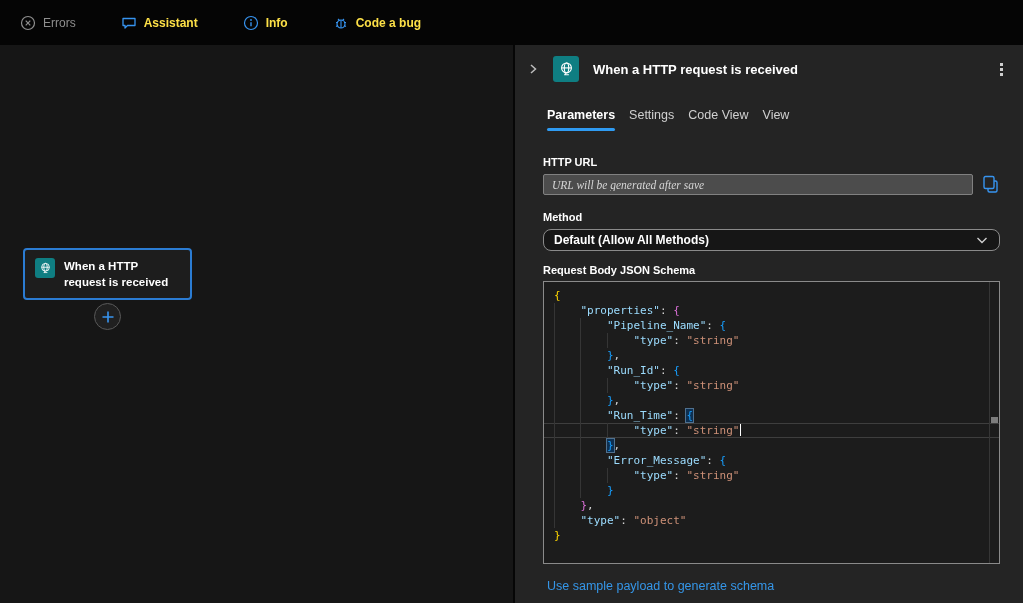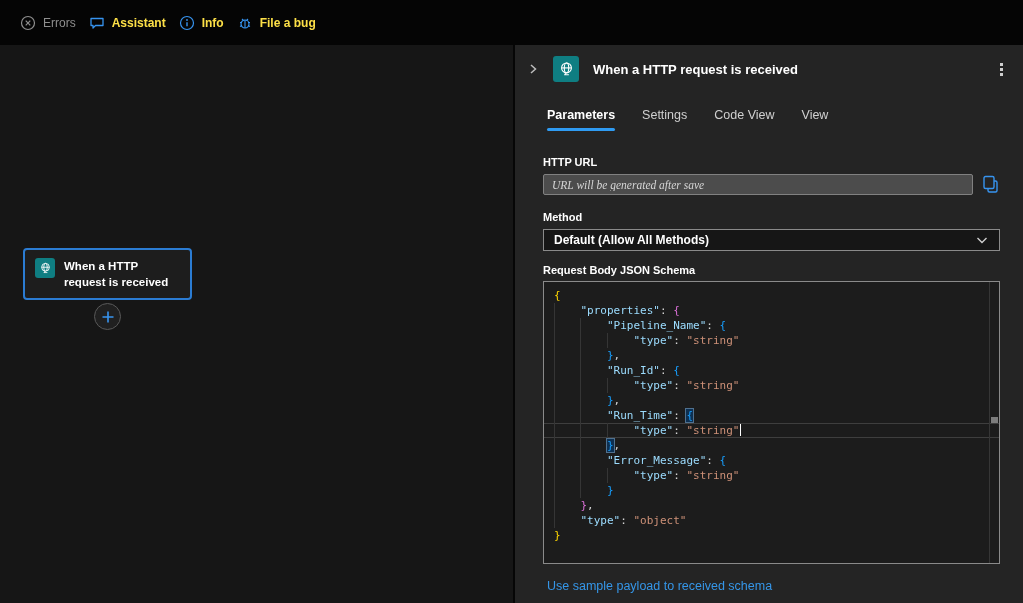--- a/index.html
+++ b/index.html
@@ -9,21 +9,21 @@
   :root{
     --accent:#3794f0;
     --teal:#0f7e82;
     --card-border:#2b7cd3;
     --link:#3596e8;
   }
 
   
   .toolbar{
     height:45px; background:#050505; display:flex; align-items:center;
-    padding-left:20px; gap:13px;
+    padding-left:20px; gap:45px;
   }
   .tb-item{ display:flex; align-items:center; gap:7px; cursor:pointer; }
   .tb-item .lbl{ font-size:12px; font-weight:700; color:#fde047; }
   .tb-item.disabled .lbl{ color:#8f8f8f; font-weight:400; cursor:default; }
   .tb-icon{ width:16px; height:16px; display:block; }
 
   
   .main{ display:flex; height:558px; }
   .canvas{
     width:513px; background:#161616; position:relative; flex-shrink:0;
@@ -60,21 +60,21 @@
   .collapse-btn{ width:22px; height:22px; display:flex; align-items:center;
     justify-content:center; cursor:pointer; }
   .panel-header .node-icon{ width:26px; height:26px; border-radius:3px; margin-left:3px;}
   .panel-header .node-icon svg{ width:19px; height:19px; }
   .panel-title{ font-size:13px; font-weight:700; margin-left:8px; flex:1;
     white-space:nowrap; overflow:hidden; }
   .menu-btn{ width:20px; height:22px; display:flex; flex-direction:column;
     align-items:center; justify-content:center; gap:2px; cursor:pointer; }
   .menu-btn i{ width:3px; height:3px; background:#cfcfcf; display:block; }
 
-  .tabs{ display:flex; gap:27px; margin:26px 0 0 32px; }
+  .tabs{ display:flex; gap:14px; margin:26px 0 0 32px; }
   .tab{ font-size:12.5px; color:#d0d0d0; padding-bottom:9px; position:relative;
     cursor:pointer; }
   .tab.active{ color:#fff; font-weight:700; }
   .tab.active::after{
     content:""; position:absolute; left:0; right:0; bottom:0; height:3px;
     background:#2f9bf2; border-radius:2px;
   }
 
   .fields{ margin:0 23px 0 28px; }
   .field-label{ font-size:11px; font-weight:700; color:#fff; }
@@ -85,21 +85,21 @@
     border-radius:2px; color:#e6e6e6; font-size:11.5px; padding:0 8px;
     font-family:"Liberation Serif", serif; outline:none;
   }
   .url-input::placeholder{ font-style:italic; color:#d6d6d6; }
   .copy-btn{ width:19px; height:20px; cursor:pointer; flex-shrink:0;
     display:flex; align-items:center; justify-content:center; }
 
   .lab-method{ margin-top:16px; }
   .method-select{
     margin-top:6px; height:22px; background:#161616; border:1px solid #8a8a8a;
-    border-radius:0; display:flex; align-items:center; padding:4px 10px;
+    border-radius:8px; display:flex; align-items:center; padding:4px 10px;
     cursor:pointer;
   }
   .method-select .val{ font-size:12px; font-weight:600; color:#fff; flex:1; }
 
   .lab-schema{ margin-top:13px; }
 
   
   .editor{
     margin-top:5px; height:283px; background:#1c1c1c; border:1px solid #8a8a8a;
     position:relative; overflow:hidden; cursor:text;
@@ -156,21 +156,21 @@
       <circle cx="8" cy="5" r="0.9" fill="#3794f0"></circle>
       <path d="M8 7.2 V11.3" stroke="#3794f0" stroke-width="1.4"></path>
     </svg>
     <span class="lbl">Info</span>
   </div>
   <div class="tb-item">
     <svg class="tb-icon" viewBox="0 0 16 16">
       <circle cx="8" cy="9" r="4" fill="none" stroke="#3794f0" stroke-width="1.2"></circle>
       <path d="M8 5 V9 M5 4 l1.6 1.6 M11 4 L9.4 5.6 M3 7.5 H5 M11 7.5 h2 M3 11.5 L5 10.5 M13 11.5 L11 10.5 M8 9 v4" stroke="#3794f0" stroke-width="1.1" fill="none"></path>
     </svg>
-    <span class="lbl">File a bug</span>
+    <span class="lbl">Code a bug</span>
   </div>
 </div>
 
 <div class="main">
 
   <div class="canvas">
     <div class="trigger-card">
       <span class="node-icon">
         <svg viewBox="0 0 24 24" fill="none" stroke="#fff" stroke-width="1.4">
           <circle cx="12" cy="10" r="6.2"></circle>
@@ -259,15 +259,15 @@
             <div class="cl"><span class="ind"></span><span class="tk tk-b2">}</span><span class="tk tk-pun">,</span></div>
             <div class="cl"><span class="ind"></span><span class="tk tk-key">"type"</span><span class="tk tk-pun">: </span><span class="tk tk-str">"object"</span></div>
             <div class="cl"><span class="tk tk-b1">}</span></div>
           </div>
         <div class="ed-scrollbar">
           <div class="ed-mark"></div>
         </div>
       </div>
     </div>
 
-    <span class="sample-link">Use sample payload to received schema</span>
+    <span class="sample-link">Use sample payload to generate schema</span>
   </div>
 </div>
 
 </body></html>

